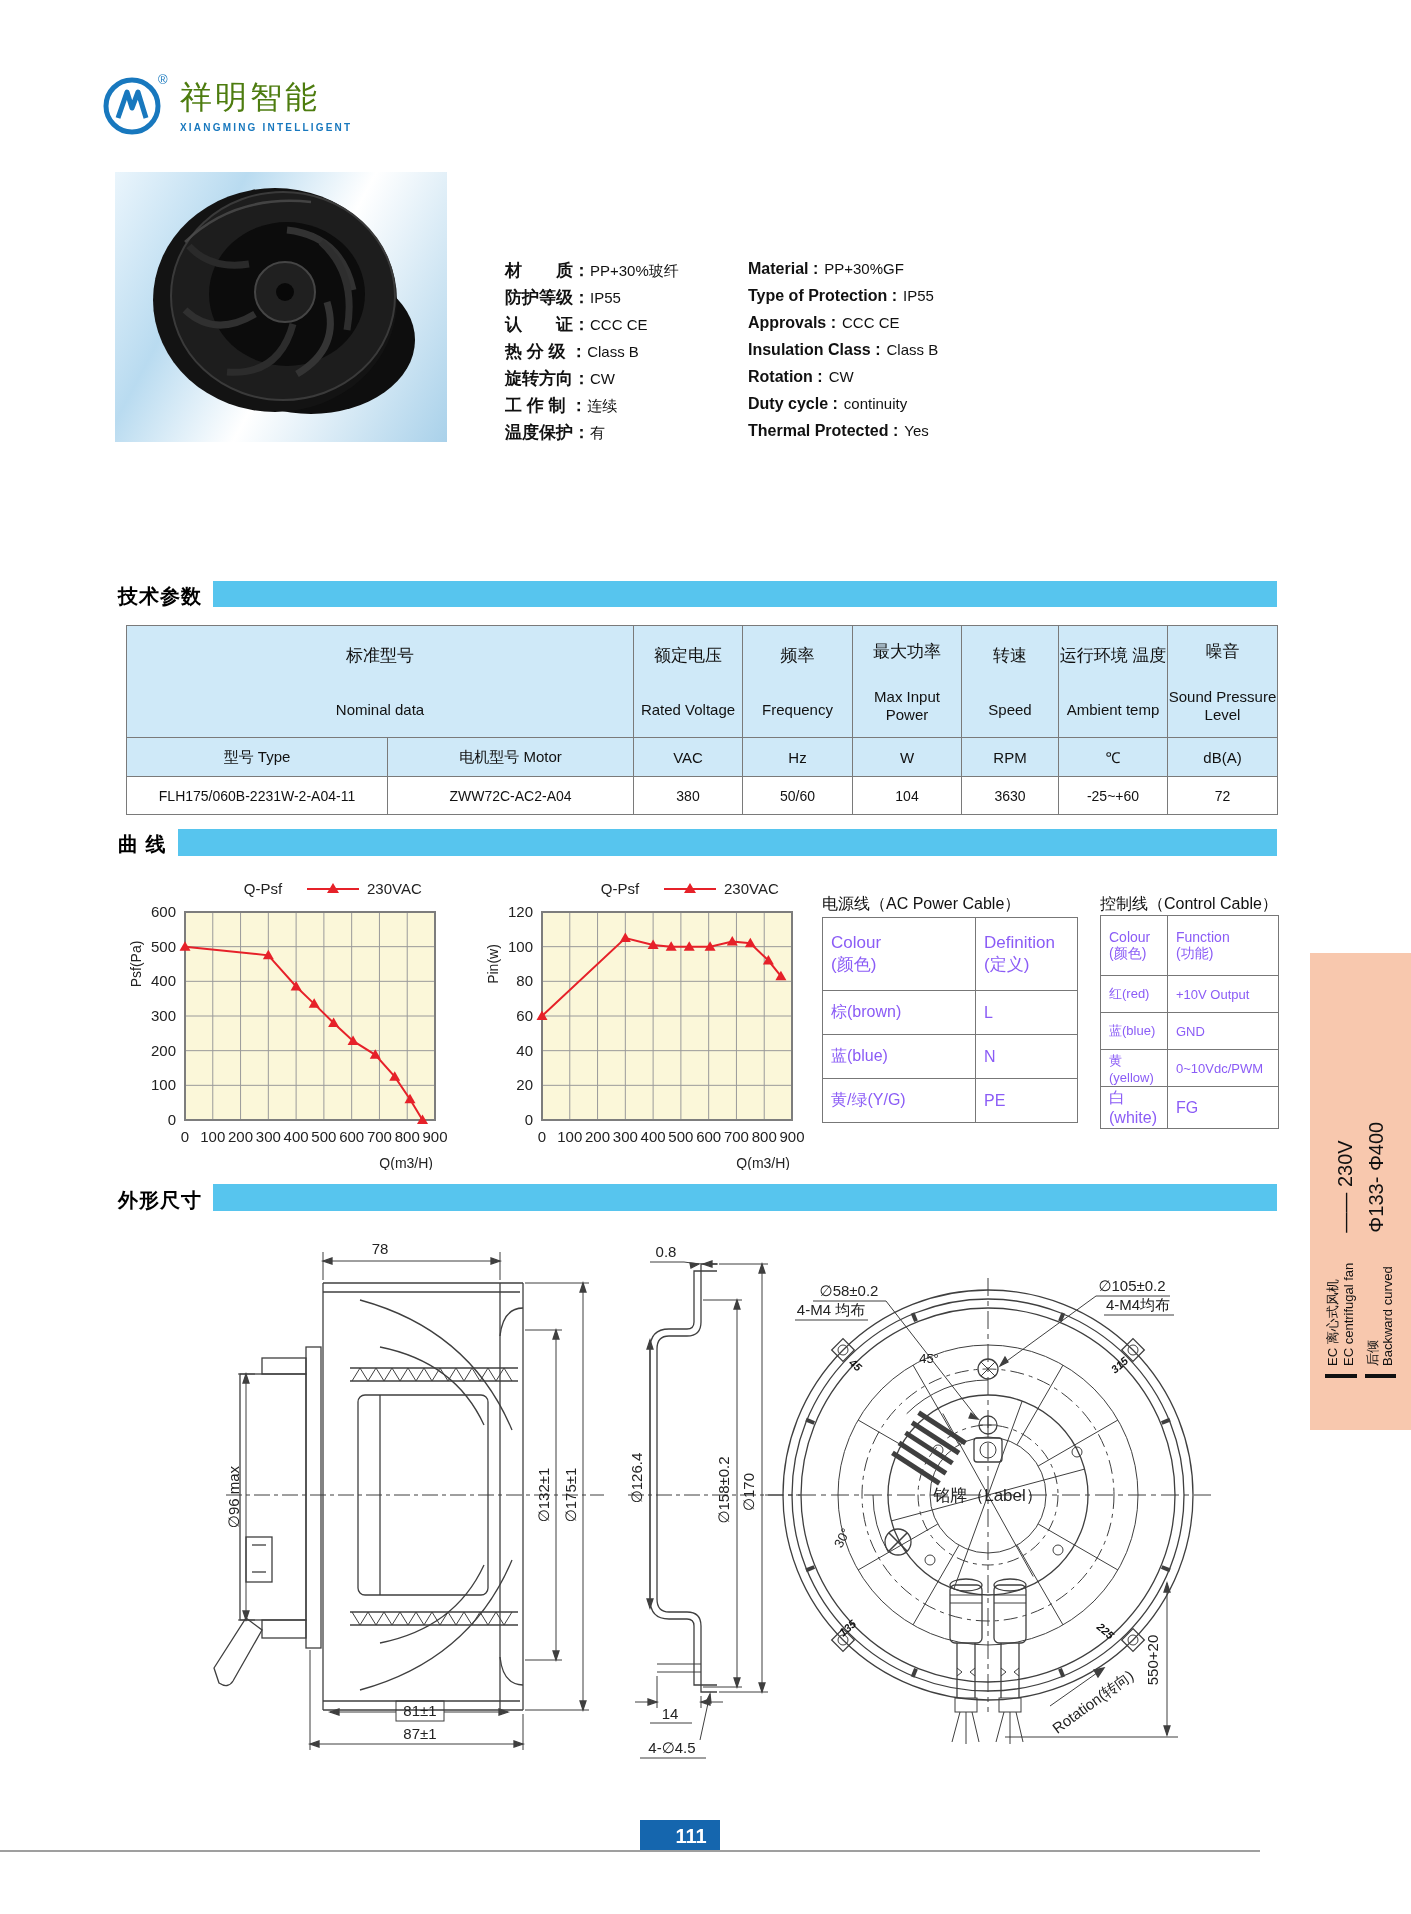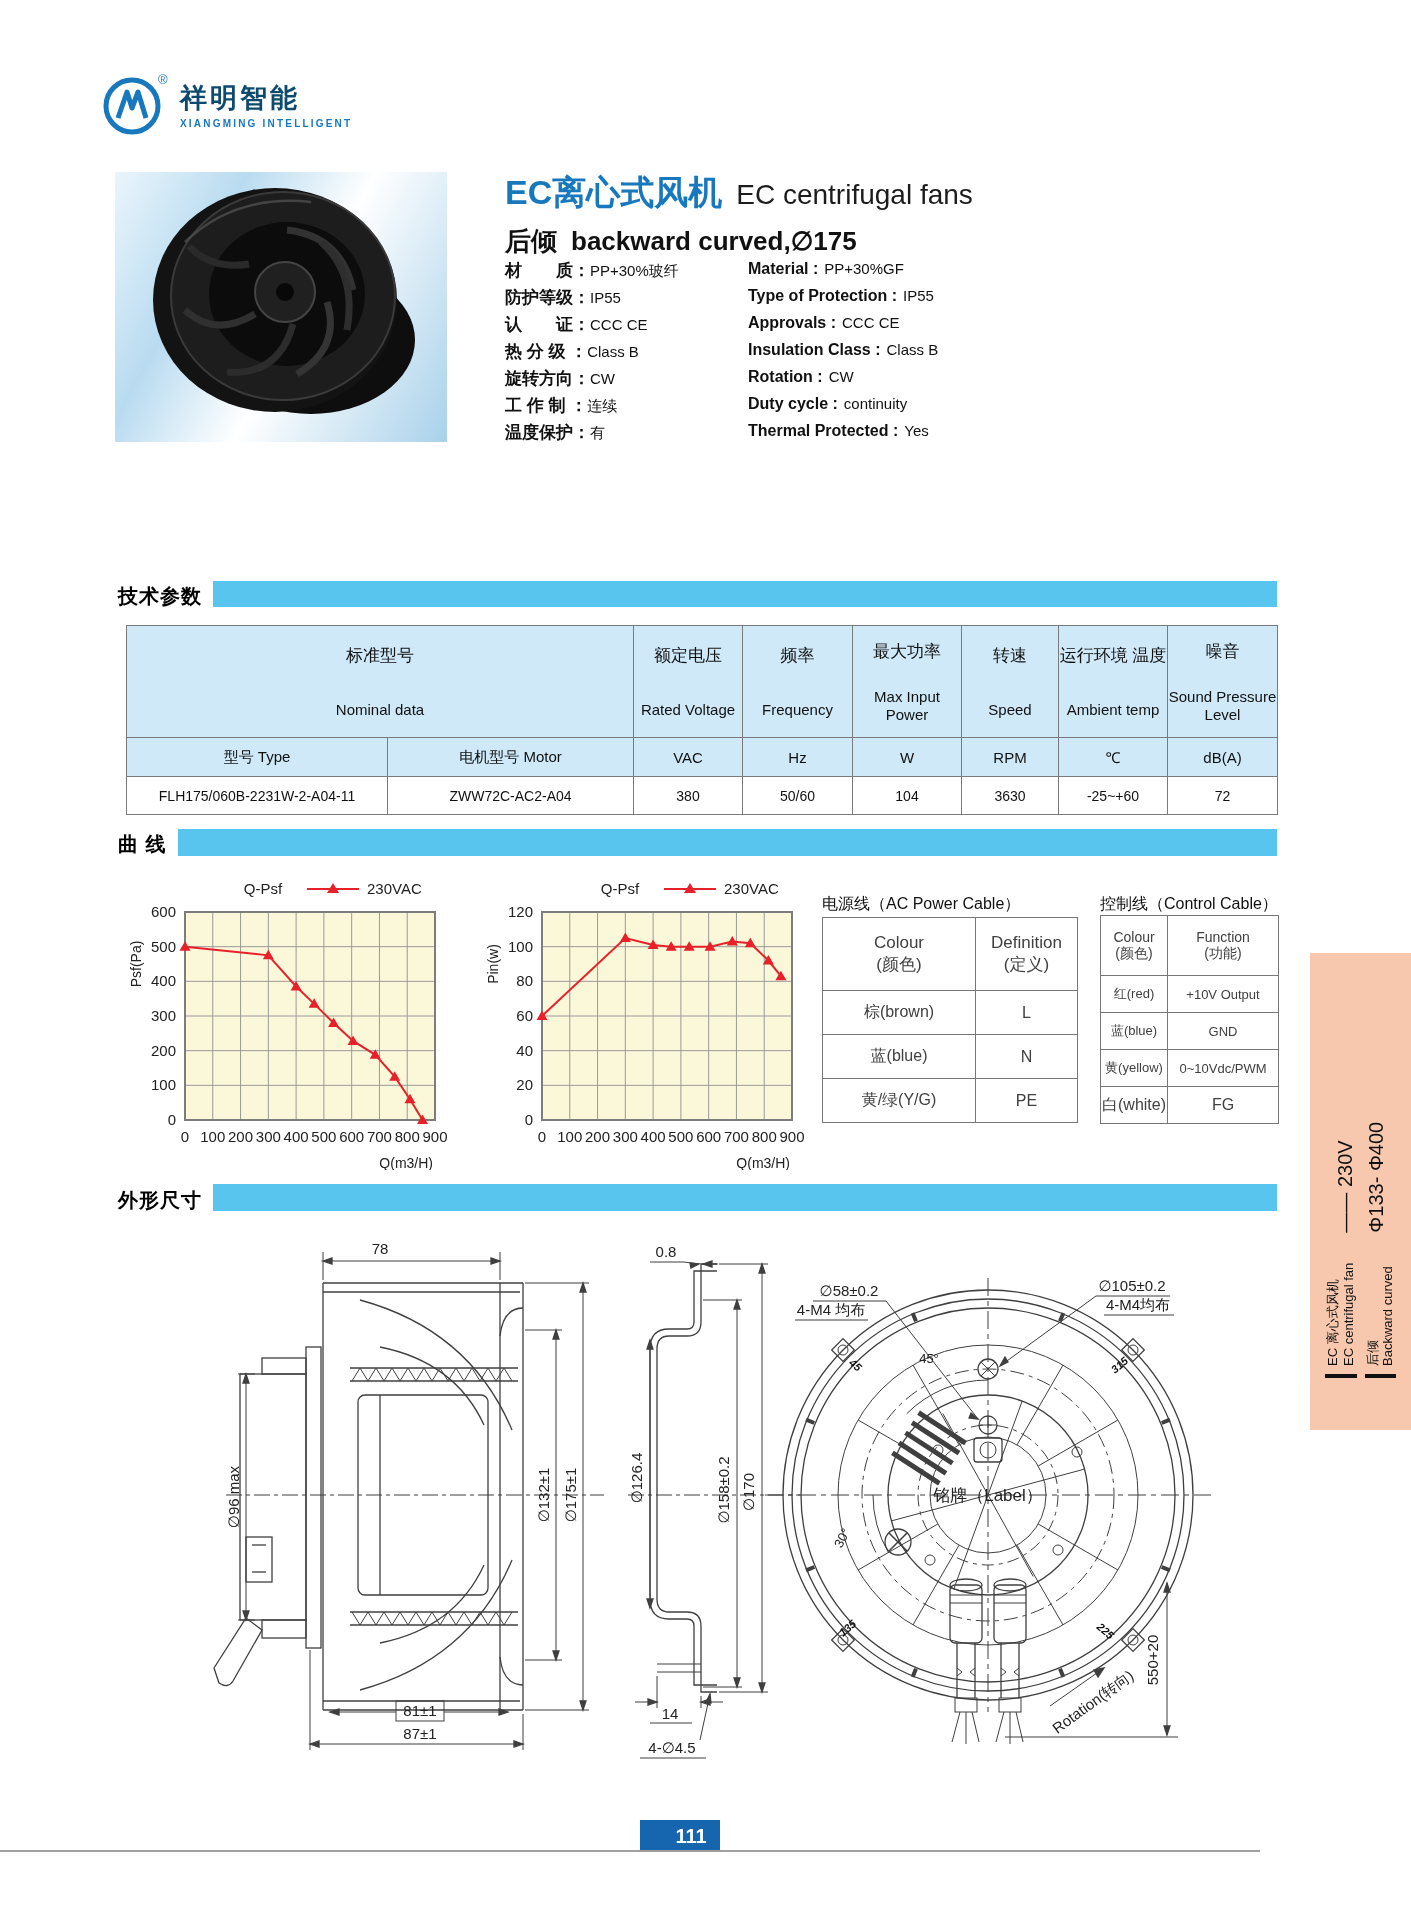--- a/index.html
+++ b/index.html
@@ -1,21 +1,21 @@
 <!DOCTYPE html>
 <html><head>
 <meta charset="utf-8">
 <style>
   html,body{margin:0;padding:0;background:#fff;}
   .page{position:relative;width:1411px;height:1914px;background:#ffffff;overflow:hidden;
         font-family:"Liberation Sans",sans-serif;color:#111;}
   .abs{position:absolute;}
   
   .logo{position:absolute;left:100px;top:70px;display:flex;align-items:center;gap:12px;}
-  .logo-cn{font-size:27px;font-weight:bold;color:#0c4a6e;letter-spacing:3px;}
+  .logo-cn{font-size:32px;font-weight:normal;color:#4d7c0f;letter-spacing:3px;}
   .logo-en{font-size:10px;font-weight:bold;color:#1878be;letter-spacing:2.2px;margin-top:2px;}
   
   .photo{position:absolute;left:115px;top:172px;width:332px;height:270px;
          background:linear-gradient(118deg,#eaf5fc 0%,#b9dbf0 28%,#ffffff 55%,#a9d1ea 100%);}
   
   .titleblock{position:absolute;left:505px;top:170px;white-space:nowrap;}
   .t-cn{font-size:34px;font-weight:bold;color:#1878be;}
   .t-en{font-size:28px;color:#1c1c1c;margin-left:14px;}
   .t-sub{margin-top:8px;font-size:26px;font-weight:bold;color:#111;}
   .t-sub .bw{margin-left:14px;font-weight:bold;}
@@ -35,21 +35,21 @@
   table.params td{border:1px solid #7a7a7a;text-align:center;vertical-align:middle;padding:0;}
   table.params tr.hd td{background:#cfe9f8;}
   .pcn{font-size:17px;color:#111;}
   .pen{font-size:15px;color:#111;line-height:1.15;}
   .hcell{display:flex;flex-direction:column;justify-content:space-around;align-items:center;height:108px;}
   .ucell{font-size:15px;}
   .dcell{font-size:14px;}
   
   .cable-title{position:absolute;font-size:16px;color:#111;}
   table.cable{position:absolute;border-collapse:collapse;table-layout:fixed;background:#fff;}
-  table.cable td{border:1px solid #777;text-align:center;vertical-align:middle;color:#404040;}
+  table.cable td{border:1px solid #777;text-align:left;vertical-align:middle;color:#8b5cf6;padding-left:8px;}
   
   .strip{position:absolute;left:1310px;top:953px;width:101px;height:477px;background:#f8c8ae;}
   .strip-inner{position:absolute;left:0;top:0;width:477px;height:101px;
                transform:rotate(-90deg) translateX(-477px);transform-origin:0 0;
                display:flex;align-items:center;padding-left:52px;gap:30px;box-sizing:border-box;}
   .strip-items{display:flex;flex-direction:column;gap:8px;}
   .strip-item{border-left:4px solid #111;padding-left:8px;font-size:13px;line-height:1.2;color:#111;}
   .strip-big{font-size:20px;color:#111;line-height:1.55;white-space:nowrap;}
   
   .pagebox{position:absolute;left:640px;top:1820px;width:58px;height:32px;background:#1566ae;
@@ -89,26 +89,20 @@
       <path d="M212 130 Q226 176 182 202" stroke="#343434" stroke-width="7" fill="none"></path>
       <path d="M178 152 Q164 204 112 200" stroke="#2c2c2c" stroke-width="7" fill="none"></path>
       <path d="M140 142 Q100 166 70 138" stroke="#303030" stroke-width="7" fill="none"></path>
       <path d="M134 92 Q96 98 74 74" stroke="#2a2a2a" stroke-width="7" fill="none"></path>
       <circle cx="170" cy="120" r="30" fill="#202020" stroke="#454545" stroke-width="2"></circle>
       <circle cx="170" cy="120" r="9" fill="#080808"></circle>
       <path d="M70 70 Q120 22 196 30" stroke="#4d4d4d" stroke-width="2.5" fill="none" opacity="0.8"></path>
     </svg>
   </div>
 
-  <div class="titleblock">
-    <span class="t-cn">EC离心式风机</span><span class="t-en">EC centrifugal fans</span>
-    <div class="t-sub">
-      <span>后倾</span><span class="bw">backward curved,∅175</span>
-    </div>
-  </div>
 
   <div class="spec-row" style="top:259px">
     <span class="cnc"><span class="sl">材　　质：</span><span class="sv">PP+30%玻纤</span></span>
     <span class="enc"><span class="el">Material :</span><span class="ev">PP+30%GF</span></span>
   </div>
   <div class="spec-row" style="top:286px">
     <span class="cnc"><span class="sl">防护等级：</span><span class="sv">IP55</span></span>
     <span class="enc"><span class="el">Type of Protection :</span><span class="ev">IP55</span></span>
   </div>
   <div class="spec-row" style="top:313px">

